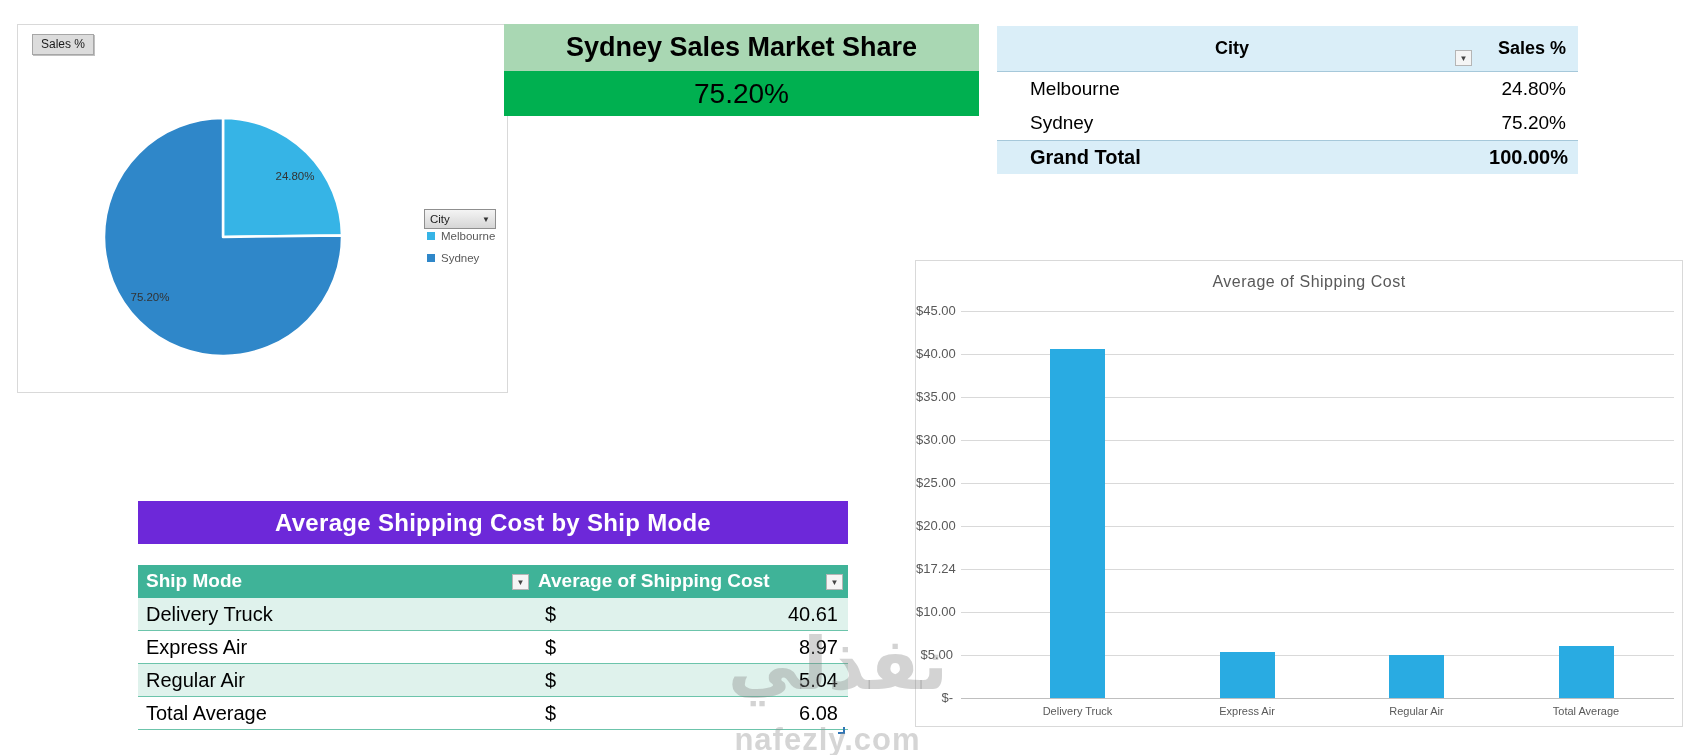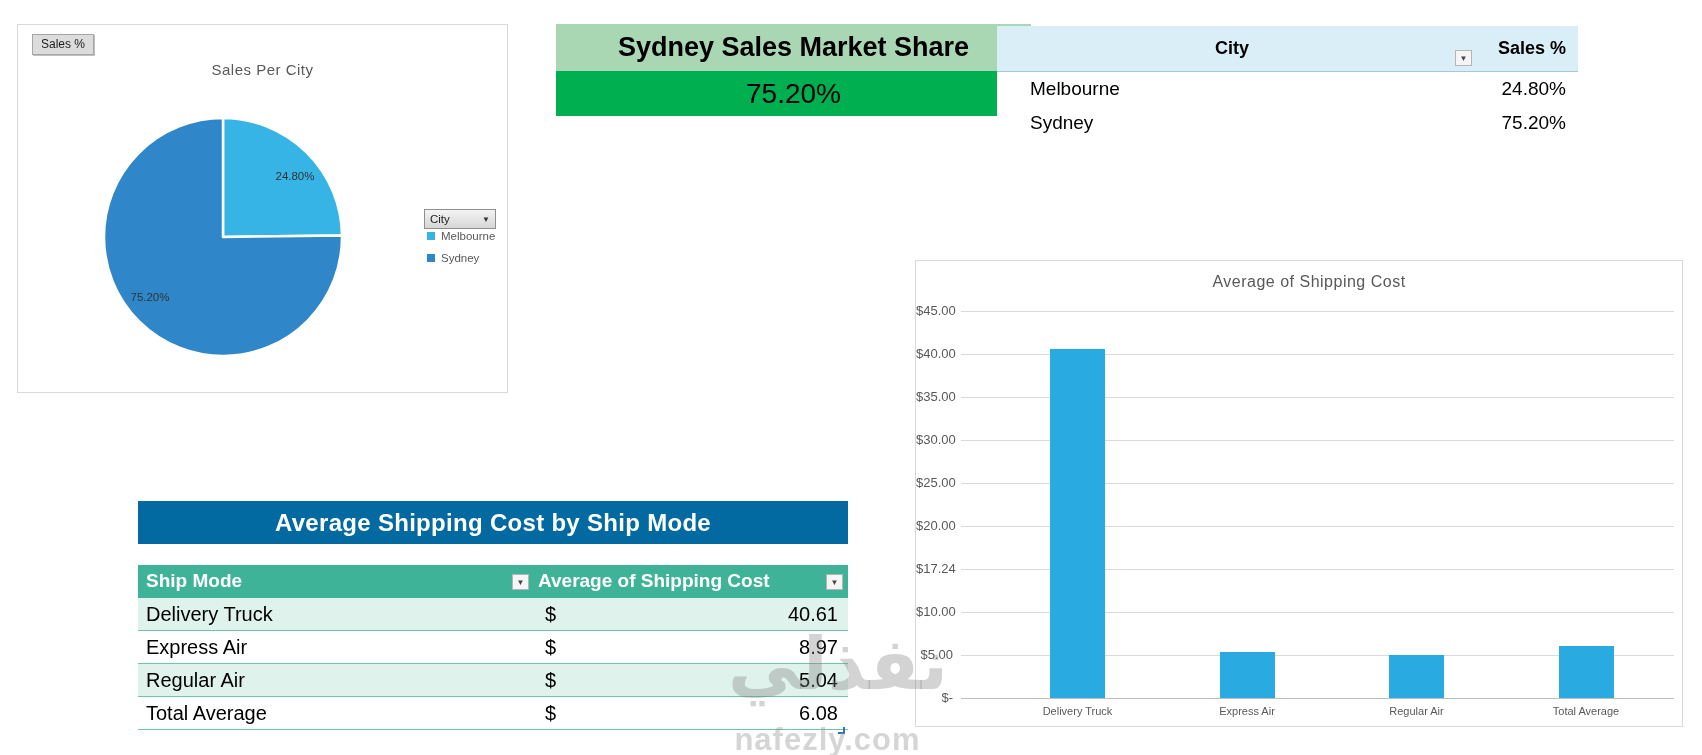--- a/index.html
+++ b/index.html
@@ -21,21 +21,21 @@
   .legend-field-btn { position:absolute; left:406px; top:184px; width:72px; height:20px;
     background:linear-gradient(#f4f4f4,#d6d6d6); border:1px solid #8f8f8f;
     font-size:11.5px; color:#222; display:flex; align-items:center;
     justify-content:space-between; padding:0 5px; cursor:pointer; }
   .legend-field-btn .chev { font-size:8px; color:#333; }
   .legend-item { position:absolute; left:409px; height:14px; display:flex;
     align-items:center; gap:6px; font-size:11.5px; color:#595959; }
   .legend-swatch { width:8px; height:8px; display:inline-block; }
 
   
-  #ms-block { left:556px; top:24px; width:475px; position:absolute;border-radius:6px; }
+  #ms-block { left:504px; top:24px; width:475px; position:absolute;border-radius:6px; }
   #ms-title { height:47px; display:flex; align-items:center; justify-content:center;
     font-size:27px; font-weight:bold; color:#000; }
   #ms-value { height:45px; display:flex; align-items:center; justify-content:center;
     font-size:28px; color:#000; }
 
   
   #city-table { left:997px; top:26px; width:581px; position:absolute; font-size:19px; }
   #city-header { height:46px; background:#daeef8; display:flex; align-items:center;
     border-bottom:1px solid #a6c8da; position:relative; }
   #city-header .c1 { width:470px; text-align:center; font-weight:bold; font-size:18px; }
@@ -47,21 +47,21 @@
   .city-row { height:34px; display:flex; align-items:center; background:#fff; }
   .city-row .c1 { padding-left:33px; width:470px; }
   .city-row .c2 { flex:1; text-align:right; padding-right:12px; }
   #city-total { height:34px; display:flex; align-items:center; background:#daeef8;
     border-top:1px solid #a6c8da; font-weight:bold; font-size:20px; }
   #city-total .c1 { padding-left:33px; width:470px; }
   #city-total .c2 { flex:1; text-align:right; padding-right:10px; }
 
   
   #ship-table { left:138px; top:501px; width:710px; position:absolute; }
-  #ship-title { height:43px; background:#0369a1; color:#fff; font-weight:bold;
+  #ship-title { height:43px; background:#6d28d9; color:#fff; font-weight:bold;
     font-size:24px; display:flex; align-items:center; justify-content:center;
     letter-spacing:0.3px; }
   #ship-header { position:absolute; top:64px; left:0; width:710px; height:33px;
     background:#3fb398; color:#fff; font-weight:bold; font-size:19px; }
   #ship-header .h1 { position:absolute; left:8px; top:5px; }
   #ship-header .h2 { position:absolute; left:400px; top:5px; }
   #ship-filter-1 { left:374px; top:9px; }
   #ship-filter-2 { left:688px; top:9px; }
   #ship-rows { position:absolute; top:97px; left:0; width:710px; }
   .ship-row { height:33px; display:flex; align-items:center; font-size:20px;
@@ -94,21 +94,20 @@
     font-size:72px; font-weight:bold; color:rgba(130,130,130,0.35);
     font-family:"DejaVu Sans",sans-serif; }
   #wm-domain { position:absolute; left:705px; top:722px; width:245px; text-align:center;
     font-size:31px; font-weight:bold; color:rgba(150,150,150,0.40); letter-spacing:1px; }
 </style>
 </head>
 <body>
 
 <div id="pie-card">
   <div class="slicer-btn">Sales %</div>
-  <div class="pie-title">Sales Per City</div>
   <svg id="pie-svg" viewBox="0 0 244 244">
       <path d="M122,122 L122.00,3.00 A119,119 0 0 1 240.99,120.50 Z" fill="#36b4e6" stroke="#ffffff" stroke-width="2.5" stroke-linejoin="round"></path>
       <path d="M122,122 L240.99,120.50 A119,119 0 1 1 122.00,3.00 Z" fill="#2f87c9" stroke="#ffffff" stroke-width="2.5" stroke-linejoin="round"></path>
     </svg>
   <div class="pie-label" id="pie-label-melbourne">24.80%</div>
   <div class="pie-label" id="pie-label-sydney">75.20%</div>
 
   <div class="legend-field-btn">
     <span>City</span>
     <span class="chev">▼</span>
@@ -134,20 +133,24 @@
     <div class="filter-btn" id="city-filter">▼</div>
     <div class="c2">Sales %</div>
   </div>
   <div class="city-row">
     <div class="c1">Melbourne</div>
     <div class="c2">24.80%</div>
   </div>
   <div class="city-row">
     <div class="c1">Sydney</div>
     <div class="c2">75.20%</div>
+  </div>
+  <div id="city-total">
+    <div class="c1">Grand Total</div>
+    <div class="c2">100.00%</div>
   </div>
 </div>
 
 <div id="ship-table">
   <div id="ship-title">Average Shipping Cost by Ship Mode</div>
   <div id="ship-header">
     <span class="h1">Ship Mode</span>
     <div class="filter-btn" id="ship-filter-1">▼</div>
     <span class="h2">Average of Shipping Cost</span>
     <div class="filter-btn" id="ship-filter-2">▼</div>

